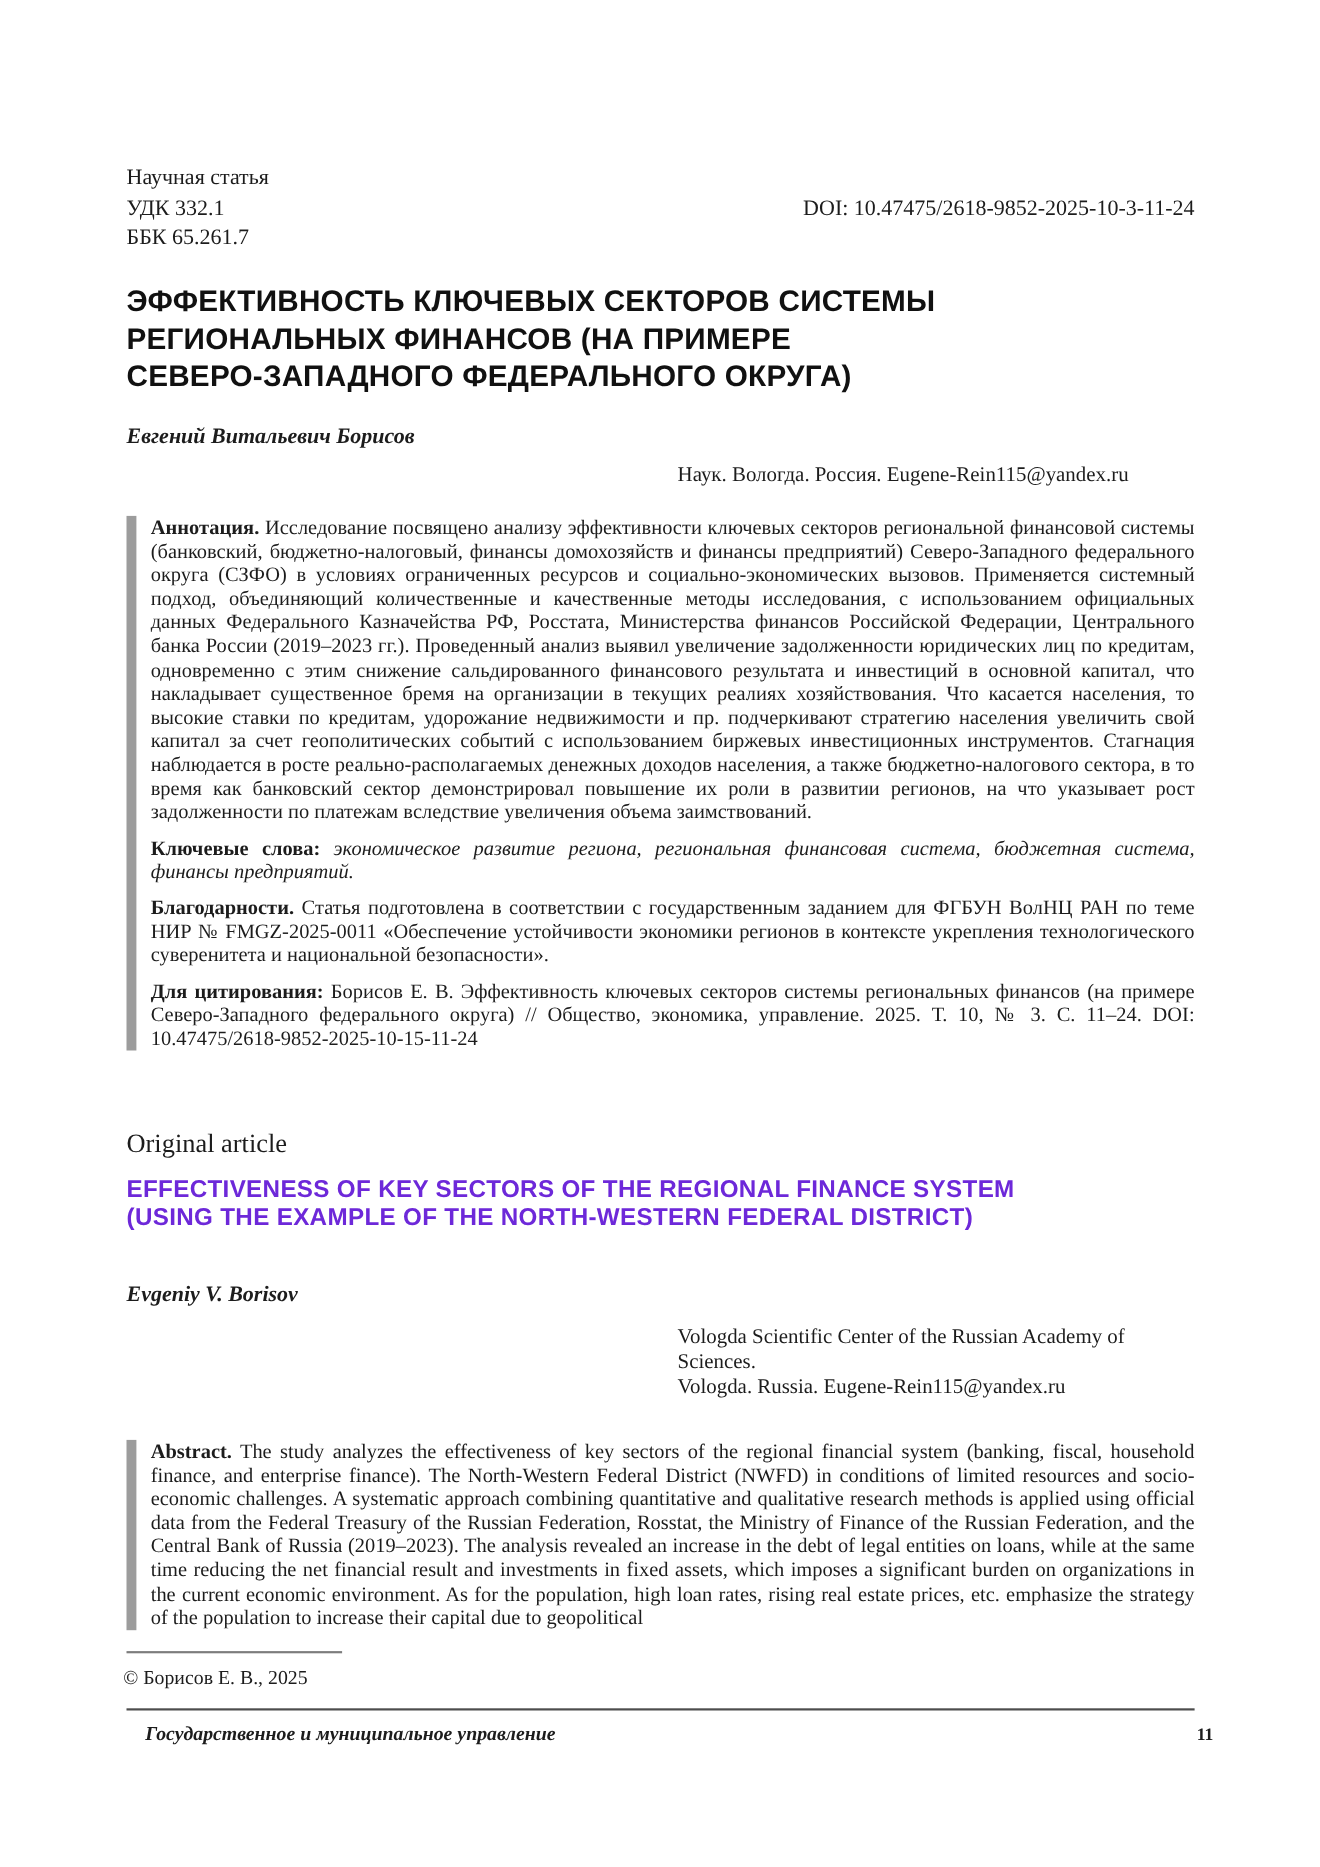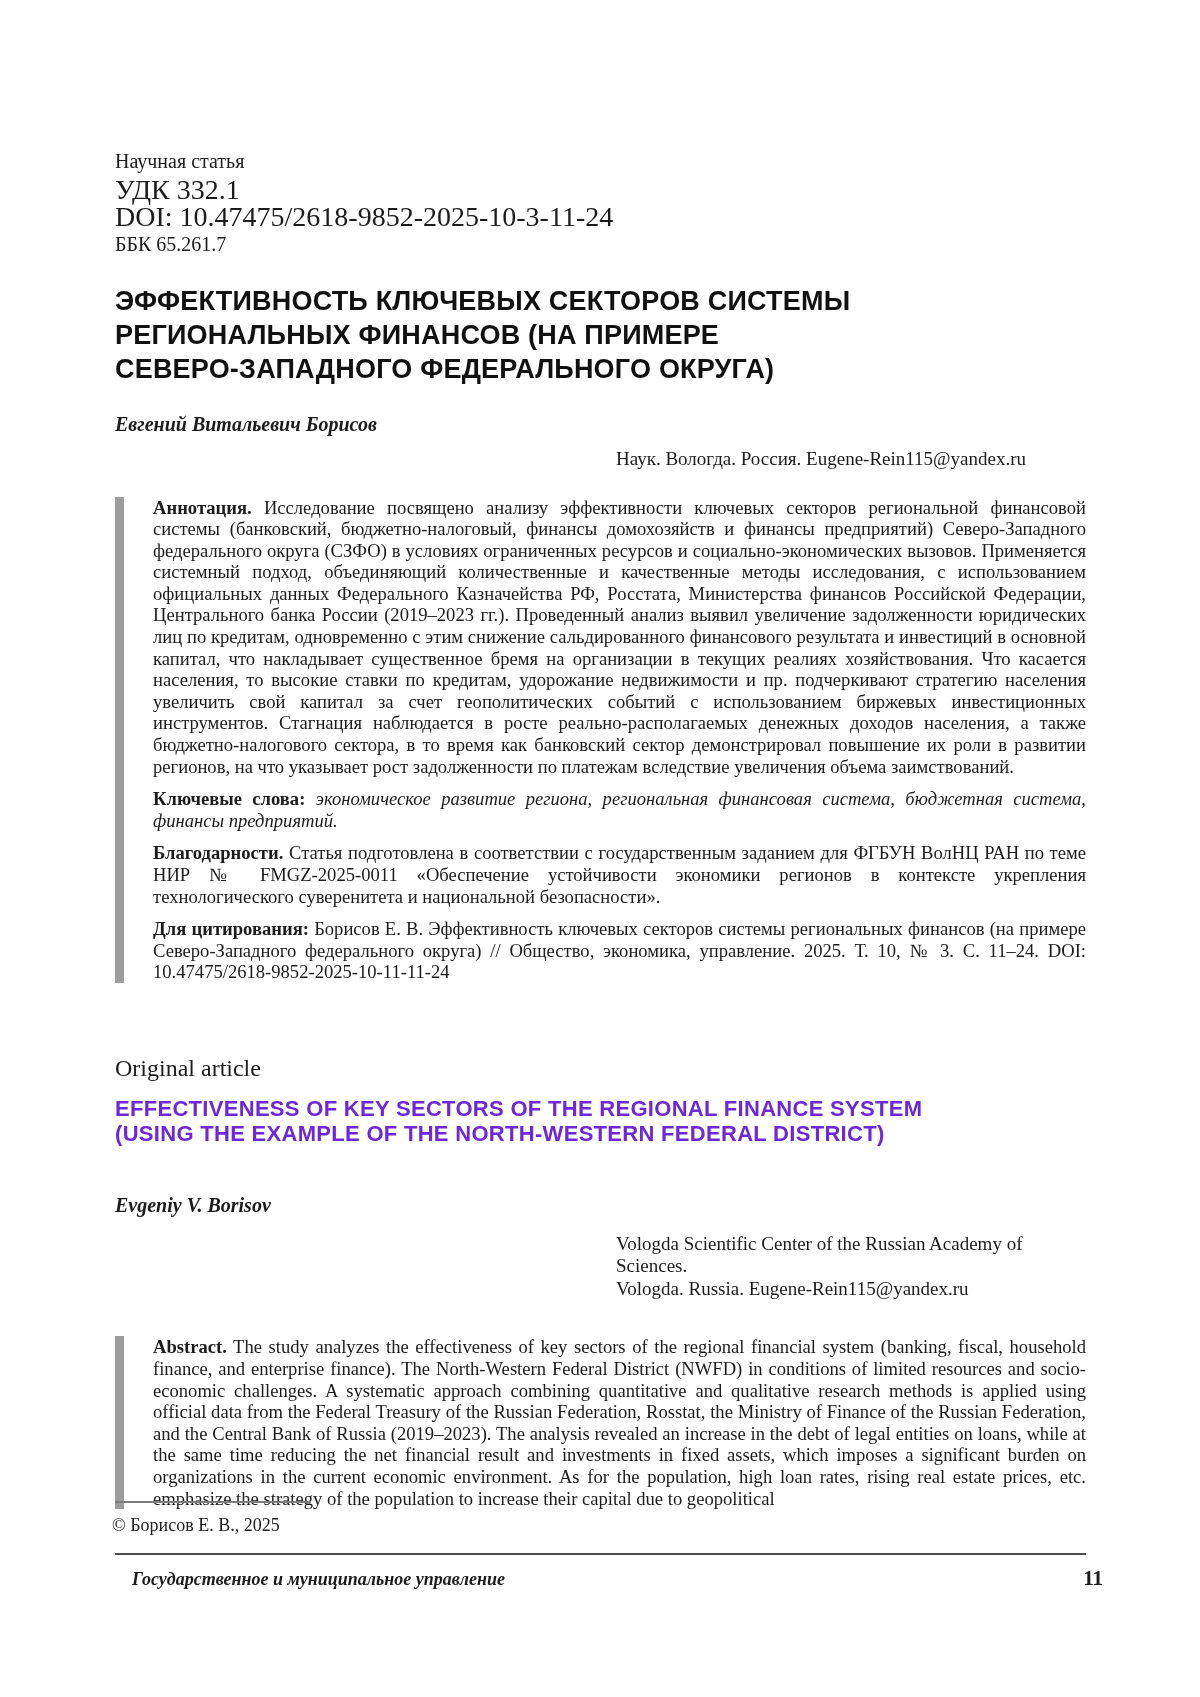--- a/index.html
+++ b/index.html
@@ -15,23 +15,22 @@
   .page {
     box-sizing: border-box;
     width: 1200px;
     height: 1206px;
     padding: 148px 114px 0 115px;
   }
   
   .meta-row {
     display: flex;
     justify-content: space-between;
-    font-size: 28px;
+    font-size: 20px;
     line-height: 27.5px;
-    flex-direction: column;
   }
   .meta-left { font-size: 20px; line-height: 27.5px; }
   
   .title-ru {
     margin-top: 26px;
     font-family: "Liberation Sans", "DejaVu Sans", sans-serif;
     font-weight: bold;
     font-size: 27px;
     line-height: 34px;
     letter-spacing: 0.2px;
@@ -49,21 +48,21 @@
     margin-left: auto;
     width: 470px;
     font-size: 19px;
     line-height: 22.5px;
     text-align: left;
   }
   
   .bar-block {
     margin-top: 26px;
     border-left: 9px solid #9c9c9c;
-    padding-left: 29px;
+    padding-left: 13px;
   }
   .bar-block p {
     margin: 0 0 11px 0;
     font-size: 18.6px;
     line-height: 21.6px;
     text-align: justify;
   }
   .bar-block p:last-child { margin-bottom: 0; }
   .lbl { font-weight: bold; }
   .ital { font-style: italic; }
@@ -124,21 +123,21 @@
     justify-content: space-between;
     align-items: baseline;
   }
   .journal-name {
     font-weight: bold;
     font-style: italic;
     font-size: 18px;
   }
   .page-number {
     font-weight: bold;
-    font-size: 21px;
+    font-size: 16px;
   }
 </style>
 </head>
 <body>
 
 <div class="page">
 
   <div class="meta-left">Научная статья</div>
   <div class="meta-row">
     <span>УДК 332.1</span>
@@ -154,21 +153,21 @@
 
   <div class="author-ru">Евгений Витальевич Борисов</div>
   <div class="affiliation">
     <div>Наук. Вологда. Россия. Eugene-Rein115@yandex.ru</div>
   </div>
 
   <div class="bar-block">
     <p><span class="lbl">Аннотация.</span> <span>Исследование посвящено анализу эффективности ключевых секторов региональной финансовой системы (банковский, бюджетно-налоговый, финансы домохозяйств и финансы предприятий) Северо-Западного федерального округа (СЗФО) в условиях ограниченных ресурсов и социально-экономических вызовов. Применяется системный подход, объединяющий количественные и качественные методы исследования, с использованием официальных данных Федерального Казначейства РФ, Росстата, Министерства финансов Российской Федерации, Центрального банка России (2019–2023 гг.). Проведенный анализ выявил увеличение задолженности юридических лиц по кредитам, одновременно с этим снижение сальдированного финансового результата и инвестиций в основной капитал, что накладывает существенное бремя на организации в текущих реалиях хозяйствования. Что касается населения, то высокие ставки по кредитам, удорожание недвижимости и пр. подчеркивают стратегию населения увеличить свой капитал за счет геополитических событий с использованием биржевых инвестиционных инструментов. Стагнация наблюдается в росте реально-располагаемых денежных доходов населения, а также бюджетно-налогового сектора, в то время как банковский сектор демонстрировал повышение их роли в развитии регионов, на что указывает рост задолженности по платежам вследствие увеличения объема заимствований.</span></p>
     <p><span class="lbl">Ключевые слова:</span> <span class="ital">экономическое развитие региона, региональная финансовая система, бюджетная система, финансы предприятий.</span></p>
     <p><span class="lbl">Благодарности.</span> <span>Статья подготовлена в соответствии с государственным заданием для ФГБУН ВолНЦ РАН по теме НИР № FMGZ-2025-0011 «Обеспечение устойчивости экономики регионов в контексте укрепления технологического суверенитета и национальной безопасности».</span></p>
-    <p><span class="lbl">Для цитирования:</span> <span>Борисов Е. В. Эффективность ключевых секторов системы региональных финансов (на примере Северо-Западного федерального округа) // Общество, экономика, управление. 2025. Т. 10, № 3. С. 11–24. DOI: 10.47475/2618-9852-2025-10-11-11-24</span></p>
+    <p><span class="lbl">Для цитирования:</span> <span>Борисов Е. В. Эффективность ключевых секторов системы региональных финансов (на примере Северо-Западного федерального округа) // Общество, экономика, управление. 2025. Т. 10, № 3. С. 11–24. DOI: 10.47475/2618-9852-2025-10-15-11-24</span></p>
   </div>
 
   <div class="original-article">Original article</div>
 
   <div class="title-en">
     <div>EFFECTIVENESS OF KEY SECTORS OF THE REGIONAL FINANCE SYSTEM</div>
     <div>(USING THE EXAMPLE OF THE NORTH-WESTERN FEDERAL DISTRICT)</div>
   </div>
 
   <div class="author-en">Evgeniy V. Borisov</div>

